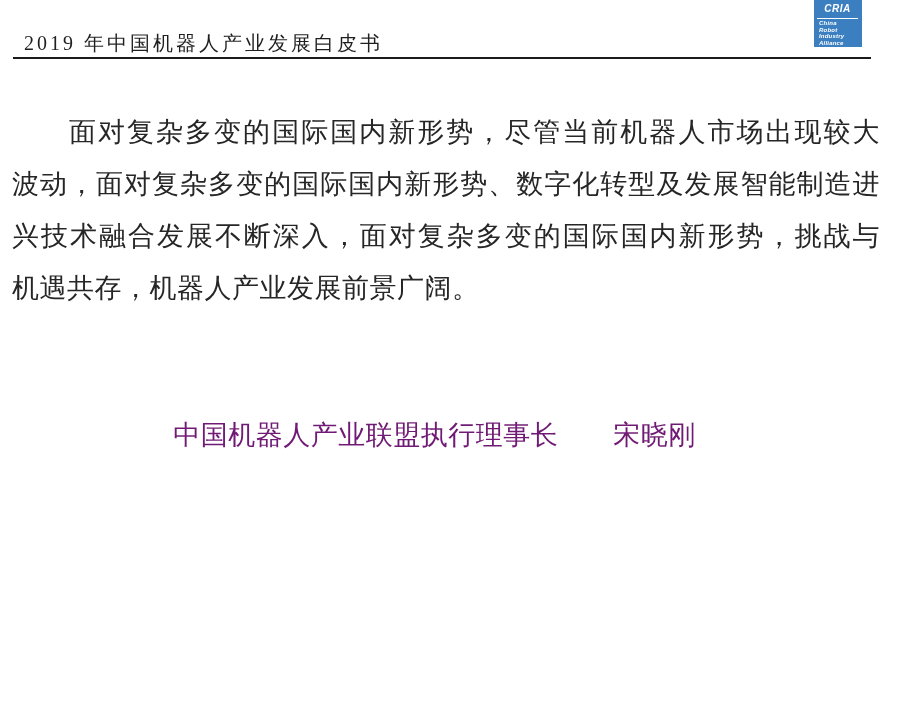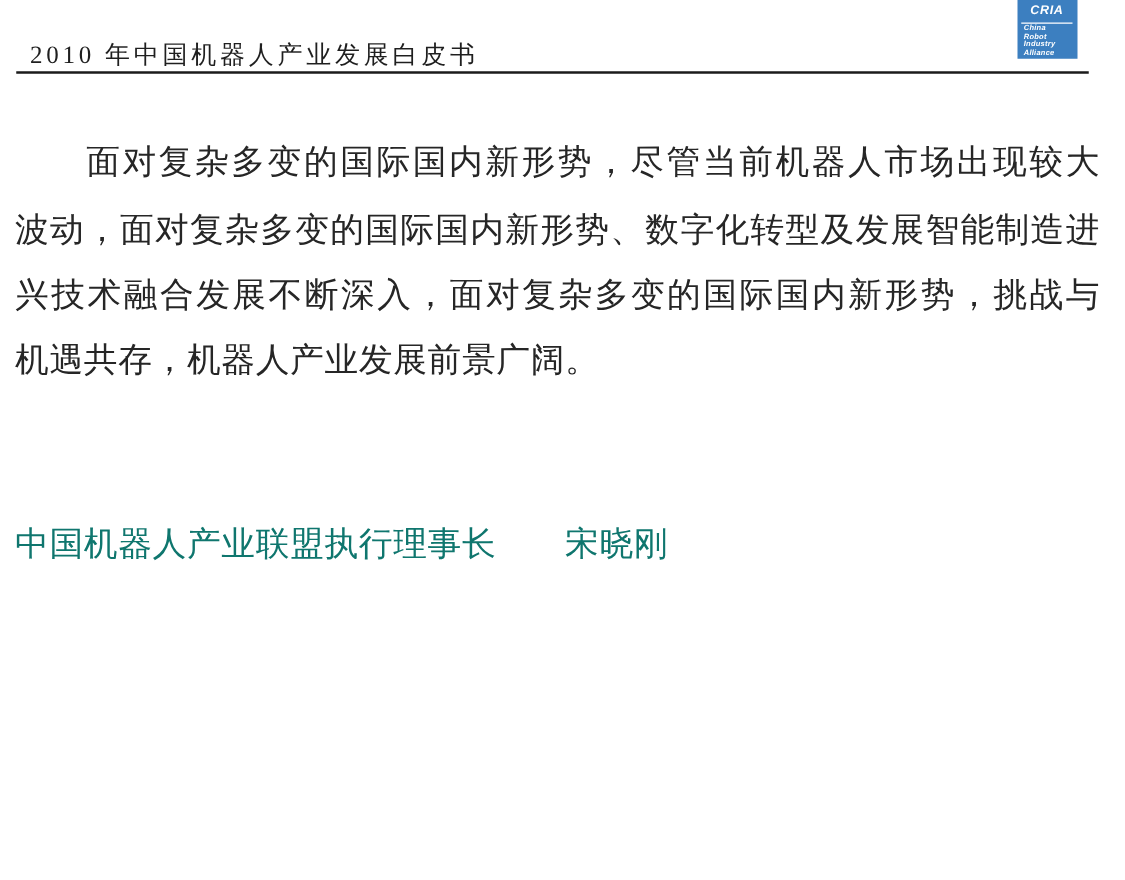--- a/index.html
+++ b/index.html
@@ -91,42 +91,41 @@
     color: #262626;
     white-space: nowrap;
   }
   .line.fill {
     white-space: normal;
     text-align: justify;
     text-align-last: justify;
   }
   .para-2 .line.indent {
     padding-left: 57px;
-    font-family: Liberation Mono, monospace;
   }
 
   
   .signature {
     display: block;
     margin-top: 95px;
     padding-right: 23px;
     font-size: 27px;
     line-height: 52px;
     letter-spacing: 0.5px;
-    text-align: left;
-    color: #0f766e;
+    text-align: center;
+    color: #701a75;
   }
 </style>
 </head>
 <body>
 
 <div class="page">
 
   <header>
-    <div class="header-title">2010 年中国机器人产业发展白皮书</div>
+    <div class="header-title">2019 年中国机器人产业发展白皮书</div>
 
     <div class="logo">
       <div class="logo-acronym">CRIA</div>
       <div class="logo-org">
         <div class="logo-org-line">China</div>
         <div class="logo-org-line">Robot</div>
         <div class="logo-org-line">Industry</div>
         <div class="logo-org-line">Alliance</div>
       </div>
     </div>

